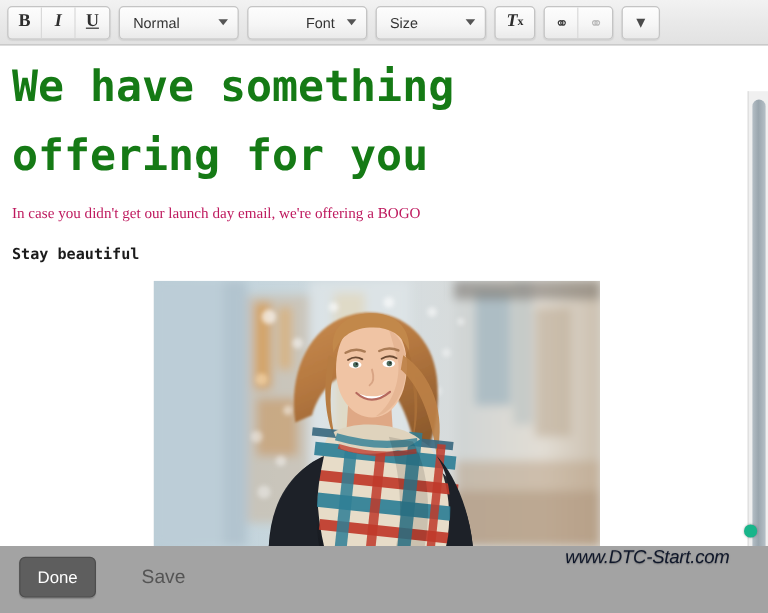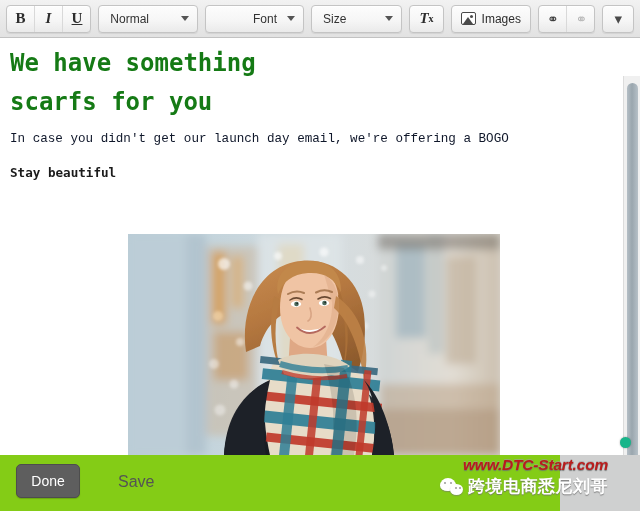--- a/index.html
+++ b/index.html
@@ -138,30 +138,30 @@
   }
   .doc {
     position: absolute;
     left: 0; top: 0;
     width: 620px;
     padding: 6px 14px 0 10px;
   }
   .headline {
     font-family: "DejaVu Sans Mono", monospace;
     color: #157a15;
-    font-size: 24px;
+    font-size: 36px;
     font-weight: bold;
     line-height: 1.62;
     margin: 0;
     letter-spacing: 0px;
     white-space: nowrap;
   }
   .body-para {
-    font-family: Liberation Mono, monospace;
-    color: #0f172a;
+    font-family: Liberation Serif, serif;
+    color: #be185d;
     font-size: 12.6px;
     line-height: 1.62;
     margin: 7px 0 0 0;
   }
   .signoff {
     font-family: "DejaVu Sans Mono", monospace;
     color: #1b1b1b;
     font-weight: bold;
     font-size: 12.6px;
     margin: 16px 0 0 0;
@@ -202,22 +202,22 @@
     border-radius: 50%;
     background: #18b58a;
     box-shadow: 0 0 2px rgba(0,0,0,0.35);
     z-index: 40;
   }
 
   
   .footer {
     position: absolute;
     left: 0; top: 455px;
-    width: 560px; height: 56px;
-    background: #84cc16;
+    width: 640px; height: 56px;
+    background: #a3a3a3;
   }
   .done-btn {
     position: absolute;
     left: 16px; top: 9px;
     width: 64px; height: 34px;
     background: #5e5e5e;
     border: 1px solid #4d4d4d;
     border-radius: 5px;
     color: #ffffff;
     font-size: 14px;
@@ -242,23 +242,23 @@
     top: 455px;
     width: 230px;
     height: 52px;
     pointer-events: none;
     z-index: 30;
   }
   .wm-url {
     position: absolute;
     right: 26px; top: 1px;
     font-size: 15.5px;
-    font-weight: bold;
+    font-weight: normal;
     font-style: italic;
-    color: #b91c1c;
+    color: #0f172a;
     text-shadow: 0 1px 1px rgba(110,110,110,0.85), 0 -1px 0 rgba(160,160,160,0.6);
     letter-spacing: -0.2px;
     white-space: nowrap;
   }
   .wm-row2 {
     position: absolute;
     right: 26px; top: 20px;
     display: flex;
     align-items: center;
     gap: 5px;
@@ -322,43 +322,39 @@
     <div class="tb-select sel-size">
       <span class="sel-label">Size</span>
       <span class="caret"></span>
     </div>
 
     <div class="tb-single clearfmt">
       <span>T</span>
         <span class="sub">x</span>
     </div>
 
-    <div class="tb-single img-btn">
-      <span class="img-glyph"></span>
-      <span>Images</span>
-    </div>
 
     <div class="tb-group">
       <div class="tb-btn">
         <span class="link-glyph">⚭</span>
       </div>
       <div class="tb-btn">
         <span class="link-glyph disabled">⚭</span>
       </div>
     </div>
 
     <div class="tb-single">
       <span class="chev">▾</span>
     </div>
   </div>
 
   <div class="editor">
     <div class="doc">
       <div class="headline">We have something</div>
-      <div class="headline">scarfs for you</div>
+      <div class="headline">offering for you</div>
       <div class="body-para">In case you didn't get our launch day email, we're offering a BOGO</div>
       <div class="signoff">Stay beautiful</div>
     </div>
 
     <div class="photo-wrap">
       <svg class="photo" viewBox="0 0 372 221" preserveAspectRatio="none">
         <defs>
           <linearGradient id="bgL" x1="0" y1="0" x2="1" y2="0">
             <stop offset="0%" stop-color="#b9ccd6"></stop>
             <stop offset="20%" stop-color="#c3d4dc"></stop>
@@ -503,26 +499,15 @@
 
   <div class="cursor-dot"></div>
 
   <div class="footer">
     <div class="done-btn">Done</div>
     <div class="save-link">Save</div>
   </div>
 
   <div class="watermark">
     <div class="wm-url">www.DTC-Start.com</div>
-    <div class="wm-row2">
-      <span class="wechat-icon">
-        <span class="b1"></span>
-        <span class="b2"></span>
-        <span class="d" style="left:4px;  top:4px;"></span>
-        <span class="d" style="left:10px; top:4px;"></span>
-        <span class="d" style="right:6px; bottom:6px;"></span>
-        <span class="d" style="right:2px; bottom:6px;"></span>
-      </span>
-      <span class="wm-cn">跨境电商悉尼刘哥</span>
-    </div>
   </div>
 
 </div>
 
 </body></html>

